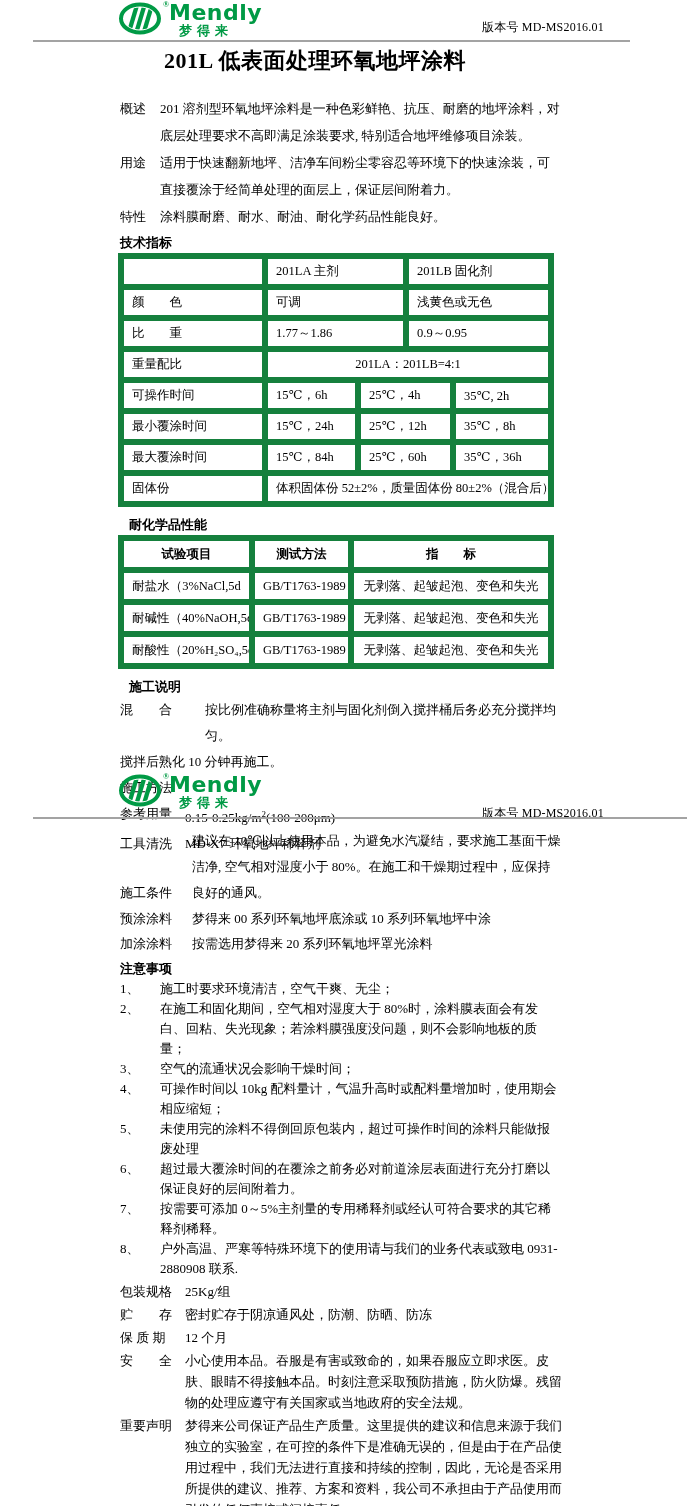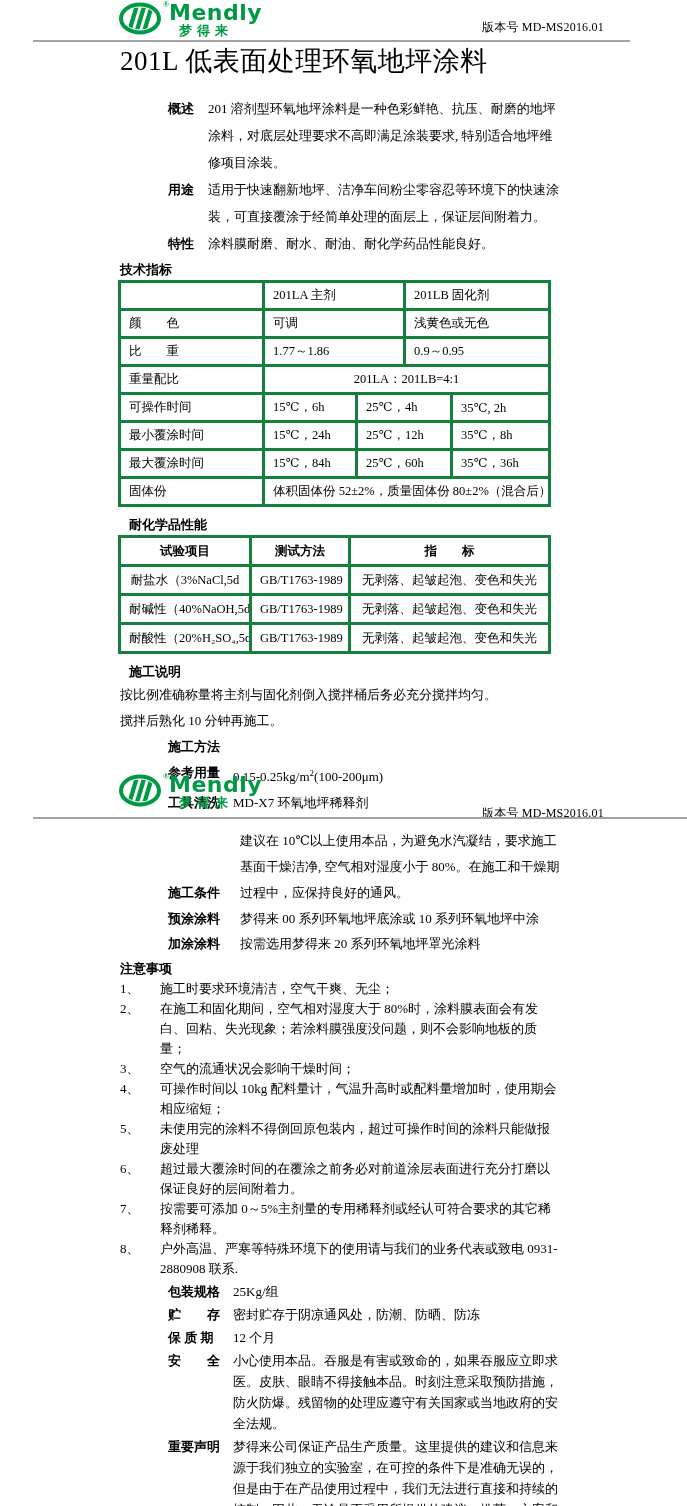--- a/index.html
+++ b/index.html
@@ -15,31 +15,31 @@
   .logo-mark .reg { position:absolute; top:-2px; right:-4px; font-size:8px; font-weight:bold; }
   .brand-text { margin-left:4px; line-height:1; }
   .brand-en { font-family:"DejaVu Sans","Liberation Sans",sans-serif; font-weight:bold;
               font-size:22px; letter-spacing:.5px; }
   .brand-cn { font-family:"DejaVu Sans","Liberation Sans",sans-serif; font-weight:bold;
               font-size:13px; letter-spacing:5px; margin-top:0; margin-left:10px; }
   .version { position:absolute; font-size:12px; letter-spacing:.2px; }
   .rule { position:absolute; height:2px; background:var(--rule); }
   
   .content { position:absolute; left:120px; width:442px; }
-  .title { font-size:27px; font-weight:normal; letter-spacing:.5px; line-height:28px; }
+  .title { font-size:22px; font-weight:bold; letter-spacing:.5px; line-height:28px;margin-left:44px; }
   .row { display:flex; }
-  .lab { font-weight:bold; flex:0 0 auto;margin-left:48px; }
+  .lab { font-weight:normal; flex:0 0 auto; }
   .txt { flex:1; }
   .w40 { width:40px; } .w65 { width:65px; } .w72 { width:72px; } .w85 { width:85px; }
   .intro { margin-top:20px; line-height:27px; }
   .sect { font-weight:bold; line-height:20px; margin-top:3px; }
   .mt8 { margin-top:8px;margin-left:9px; }
   
   table { border-collapse:collapse; width:430px; margin-left:-2px; table-layout:fixed; }
-  td { border:3px solid #15803d; padding:0 8px; height:25px; font-size:12.5px;
+  td { border:6px solid #15803d; padding:0 8px; height:25px; font-size:12.5px;
        overflow:hidden; white-space:nowrap;margin-left:42px; }
   .chem td { height:26px; text-align:center; padding:0 8px; }
   .chem .hd { font-weight:bold; }
   .ctr { text-align:center; }
   
   .constr { line-height:26px; }
   
   .cond { line-height:26px;align-items:flex-end; }
   .oneln { line-height:25px; }
   .note { display:flex; line-height:20px; }
@@ -180,20 +180,21 @@
         <td>GB/T1763-1989</td>
         <td>无剥落、起皱起泡、变色和失光</td>
       </tr>
     </tbody>
       </table>
 
     <div class="sect mt8">施工说明</div>
 
     <div class="constr">
       <div class="row">
+        <div class="lab w85">混　　合</div>
         <div class="txt">按比例准确称量将主剂与固化剂倒入搅拌桶后务必充分搅拌均匀。</div>
       </div>
       <div>搅拌后熟化 10 分钟再施工。</div>
       <div class="row">
         <div class="lab w72">施工方法</div>
       </div>
       <div class="row">
         <div class="lab w65">参考用量</div>
         <div class="txt"><span>0.15-0.25kg/m</span><sup>2</sup><span>(100-200μm)</span></div>
       </div>

